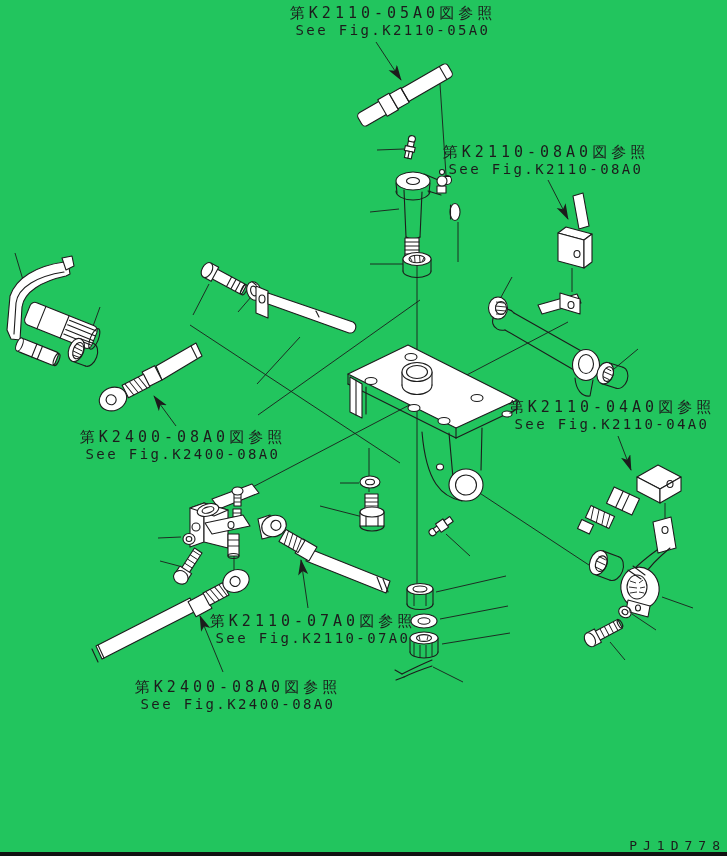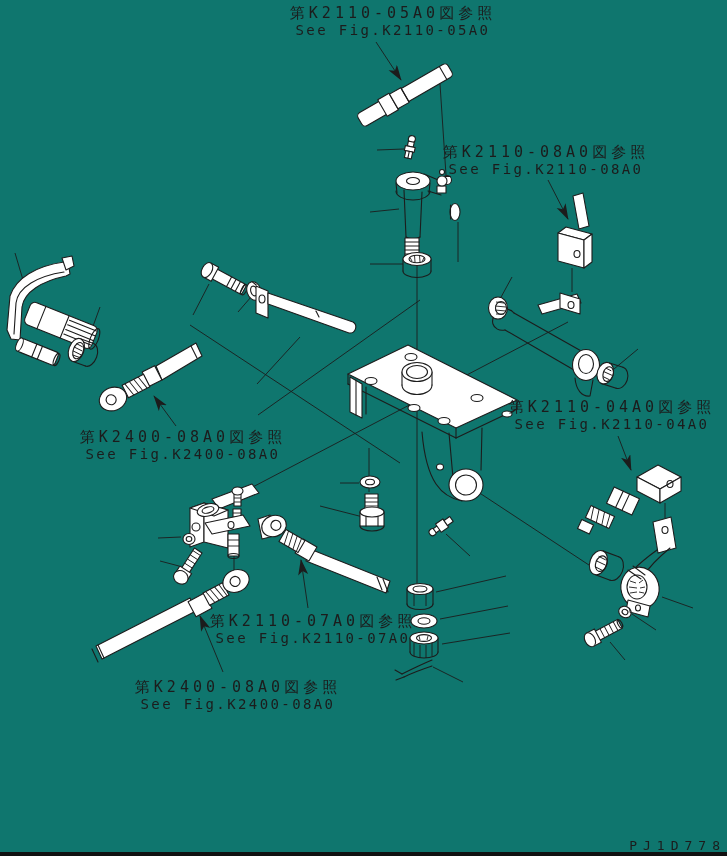--- a/index.html
+++ b/index.html
@@ -1,16 +1,16 @@
 <!DOCTYPE html>
 <html><head>
 <meta charset="utf-8">
 <style>
   html,body{margin:0;padding:0;background:#e8e8e8;}
-  .stage{position:relative;width:727px;height:856px;background:#0f766e;overflow:hidden;
+  .stage{position:relative;width:727px;height:856px;background:#22c55e;overflow:hidden;
          font-family:"DejaVu Sans Mono","Liberation Mono",monospace;}
   svg{position:absolute;left:0;top:0;}
   svg .ln{fill:none;stroke:#1c1c1c;stroke-width:1.1;stroke-linecap:round;stroke-linejoin:round;}
   svg .w{fill:#ffffff;stroke:#1c1c1c;stroke-width:1.1;stroke-linejoin:round;}
   svg .thin{fill:none;stroke:#1c1c1c;stroke-width:0.9;}
   text{fill:#1c1c1c;}
   .jp{font-size:15px;letter-spacing:4px;}
   .en{font-size:14px;letter-spacing:2.4px;}
   .code{font-size:13px;letter-spacing:6px;}
   .botbar{position:absolute;left:0;top:852px;width:727px;height:4px;background:#111;}

